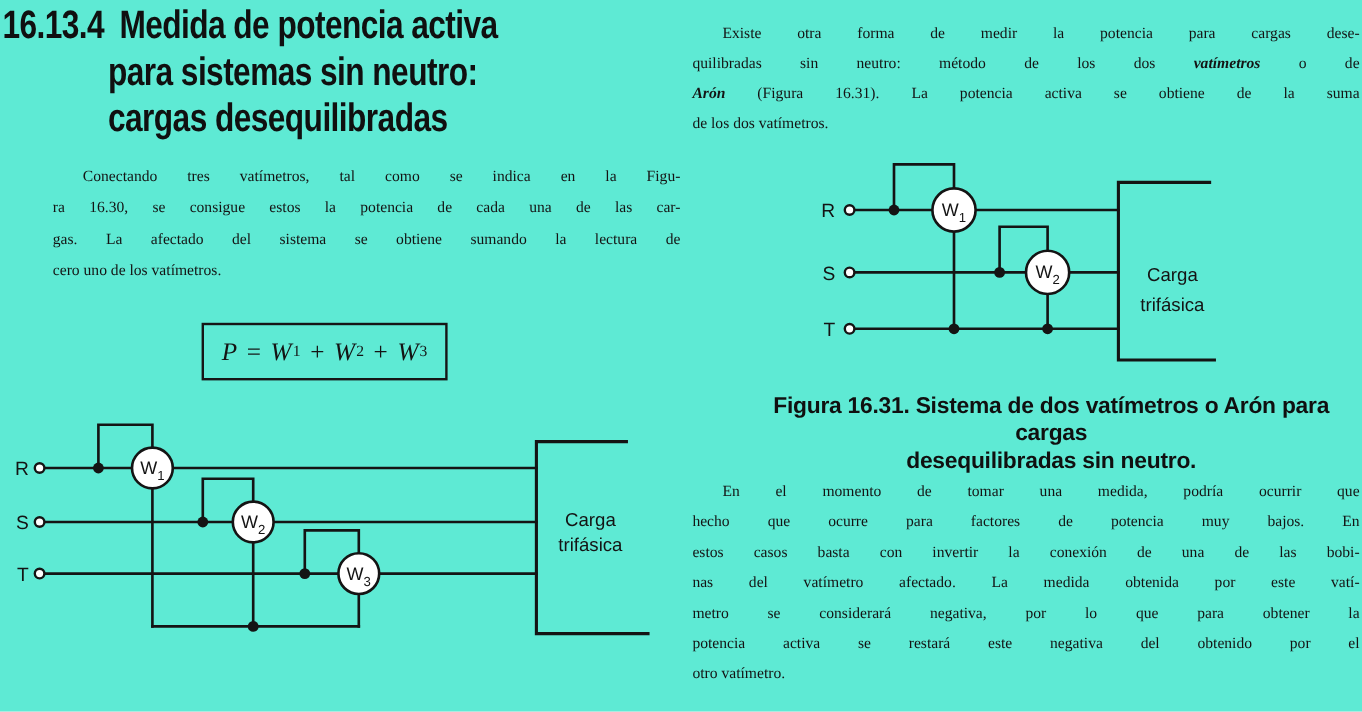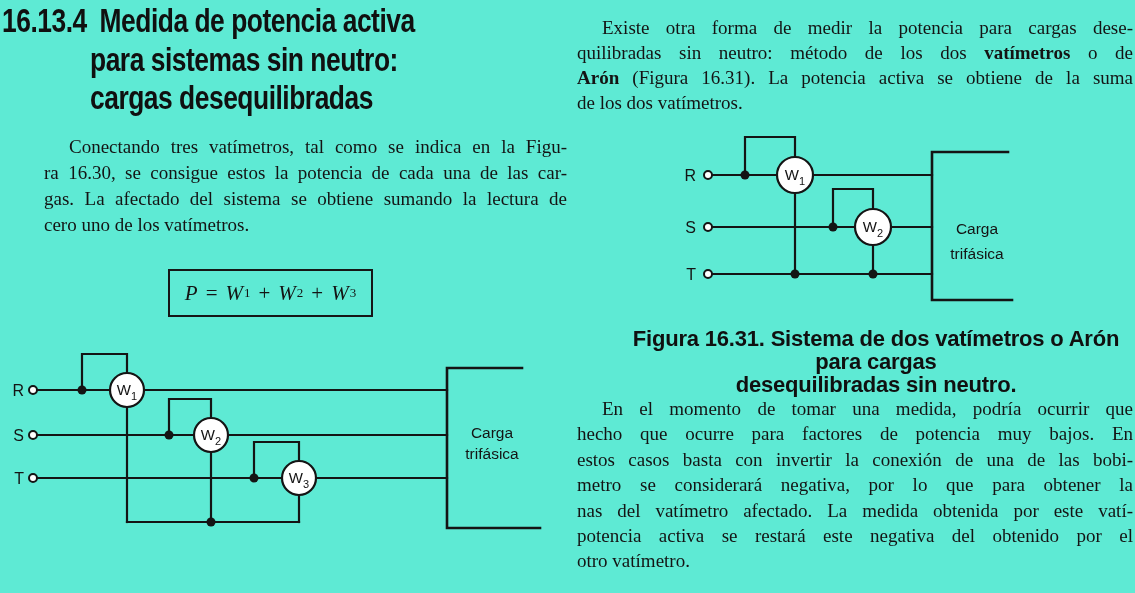--- a/index.html
+++ b/index.html
@@ -14,25 +14,25 @@
     position:absolute; left:2px; top:2px; width:760px;
     transform:scaleX(0.8); transform-origin:0 0;
     font-family:"Liberation Sans", sans-serif;
     font-weight:700; font-size:33px; line-height:38.5px;
     letter-spacing:-0.6px; color:#101010; white-space:nowrap;
   }
   .h-num { margin-right:16px; }
   .h-indent { padding-left:110px; }
 
   
-  .para { position:absolute; font-size:19px; color:#141414; }
+  .para { position:absolute; font-size:13px; color:#141414; }
   .para .tline { text-align:justify; text-align-last:justify; }
   .para .tline:last-child { text-align-last:left; }
   .para .tline:first-child { text-indent:25px; }
-  .bold { font-weight:700; }
+  .bold { font-weight:700;font-style:italic; }
   .left-para { left:1px;  top:134px; width:523px; line-height:26px;padding-left:43px; }
   .rpara1    { left:577px; top:15px;  width:556px; line-height:25px; }
   .rpara2    { left:577px; top:396px; width:556px; line-height:25.4px; }
 
   
   .formula-box {
     position:absolute; left:168px; top:269px; width:201px; height:44px;
     border:2px solid #161616; display:flex; align-items:center; justify-content:center;
     font-size:21px; color:#141414;
   }
@@ -52,21 +52,21 @@
   .fig text { fill:#141414; font-family:"Liberation Sans", sans-serif; }
   .plabel { font-size:16px; }
   .wlabel { font-size:15px; }
   .wsub   { font-size:11px; }
   .loadlabel { font-size:15.5px; }
 
   
   .caption {
     position:absolute; left:620px; top:327px; width:512px;
     font-family:"Liberation Sans", sans-serif; font-weight:700;
-    font-size:22px; line-height:23px; letter-spacing:-0.2px;
+    font-size:19px; line-height:23px; letter-spacing:-0.2px;
     text-align:center; color:#101010;
   }
 </style>
 </head>
 <body>
 
 <div id="page">
 
   <div class="heading">
     <div class="h-line"><span class="h-num">16.13.4</span><span>Medida de potencia activa</span></div>
@@ -188,19 +188,19 @@
 
   <div class="caption">
     <div>Figura 16.31. Sistema de dos vatímetros o Arón para cargas</div>
     <div>desequilibradas sin neutro.</div>
   </div>
 
   <div class="para rpara2">
       <div class="tline"><span>En el momento de tomar una medida, podría ocurrir que</span></div>
       <div class="tline"><span>hecho que ocurre para factores de potencia muy bajos. En</span></div>
       <div class="tline"><span>estos casos basta con invertir la conexión de una de las bobi-</span></div>
+      <div class="tline"><span>nas del vatímetro afectado. La medida obtenida por este vatí-</span></div>
       <div class="tline"><span>metro se considerará negativa, por lo que para obtener la</span></div>
-      <div class="tline"><span>nas del vatímetro afectado. La medida obtenida por este vatí-</span></div>
       <div class="tline"><span>potencia activa se restará este negativa del obtenido por el</span></div>
       <div class="tline"><span>otro vatímetro.</span></div>
     </div>
 
 </div>
 
 </body></html>

